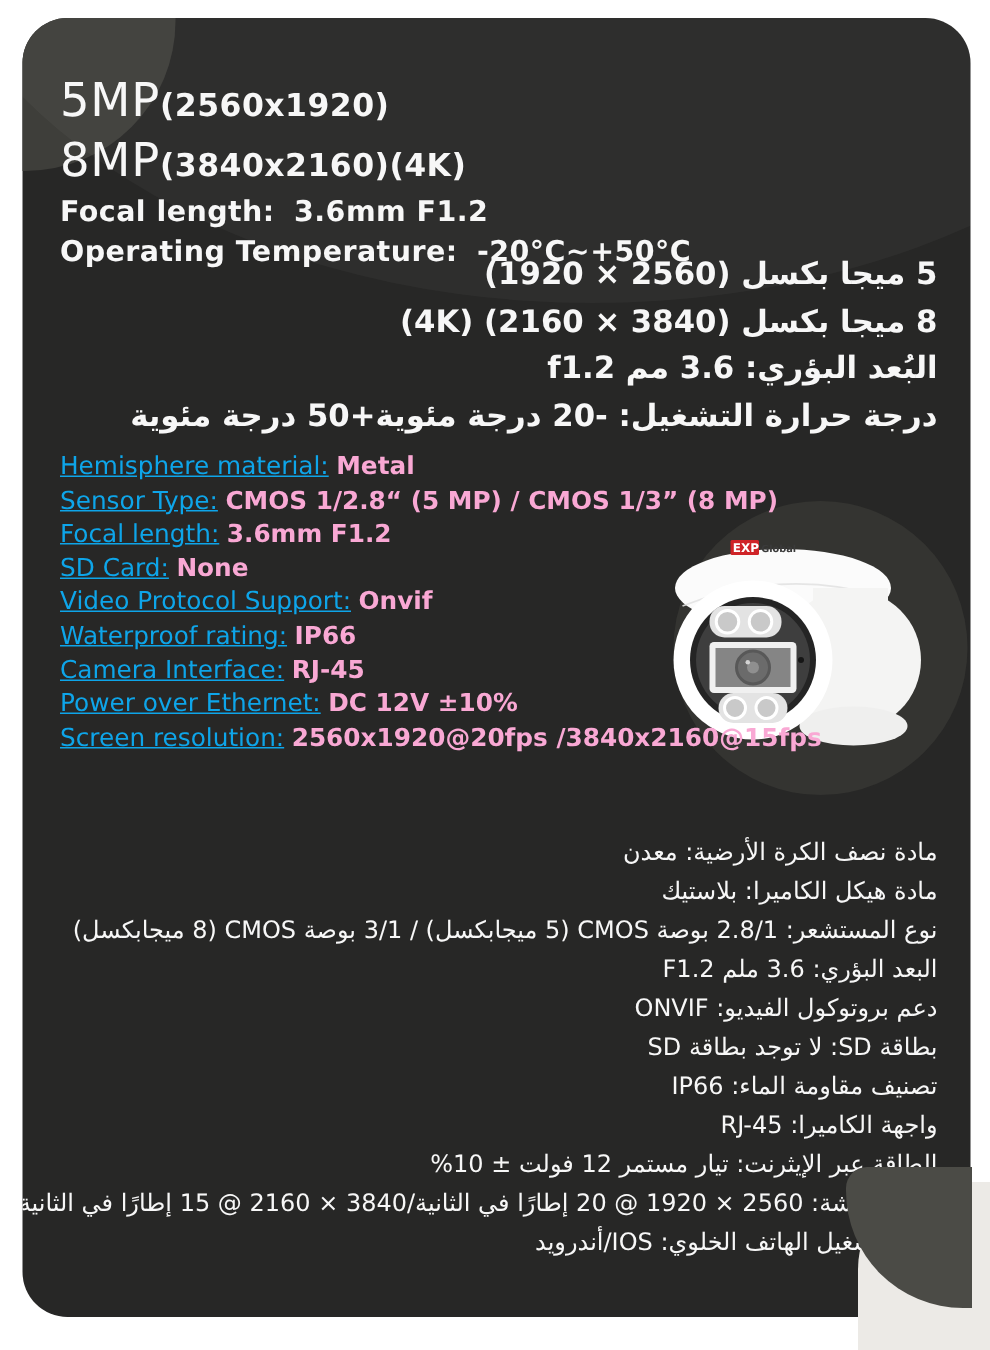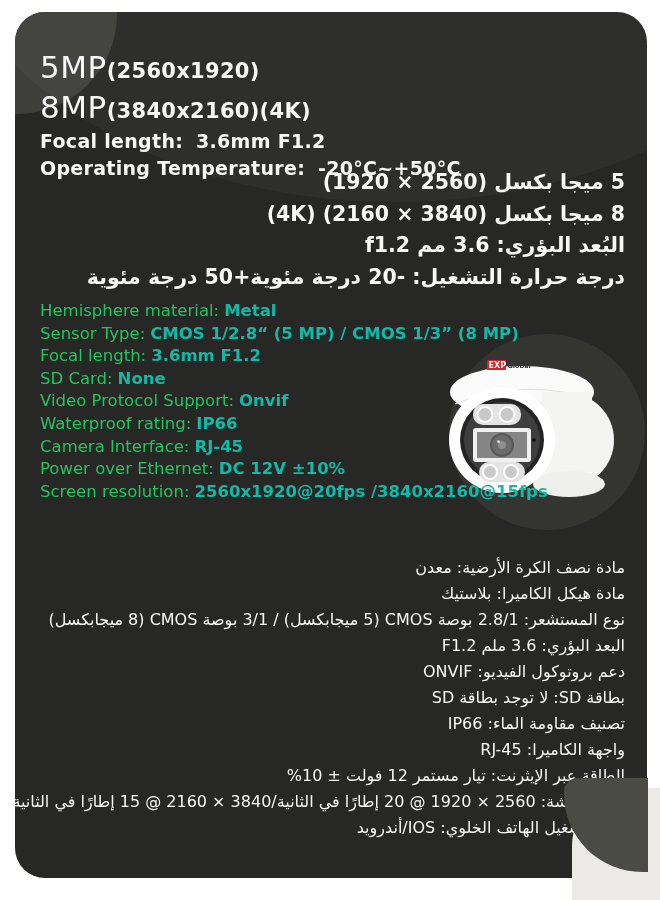--- a/index.html
+++ b/index.html
@@ -41,22 +41,22 @@
   .h-line .h-label{margin-right:6px;}
   
   .header-ar{
     position:absolute;right:22px;left:20px;top:155px;direction:rtl;text-align:right;
     font-size:20.5px;font-weight:600;line-height:31.5px;
   }
   .header-ar .ar-line{white-space:nowrap;overflow:visible;}
   
   .specs-en{position:absolute;left:25px;top:288px;font-size:16.5px;line-height:22.6px;}
   .spec-row{white-space:nowrap;}
-  .spec-label{font-weight:400;color:#22c55e;margin-right:5px;}
-  .spec-value{font-weight:700;color:#14b8a6;}
+  .spec-label{font-weight:400;color:#0ea5e9;margin-right:5px;text-decoration:underline;}
+  .spec-value{font-weight:700;color:#f9a8d4;}
   
   .specs-ar{
     position:absolute;right:22px;left:10px;top:543px;direction:rtl;text-align:right;
     font-size:16px;font-weight:400;line-height:26px;
   }
   .specs-ar .ar-line{white-space:nowrap;}
   .camera-svg{position:absolute;left:432px;top:340px;}
   .camera-svg text{font-family:"DejaVu Sans",sans-serif;}
 </style>
 </head>

